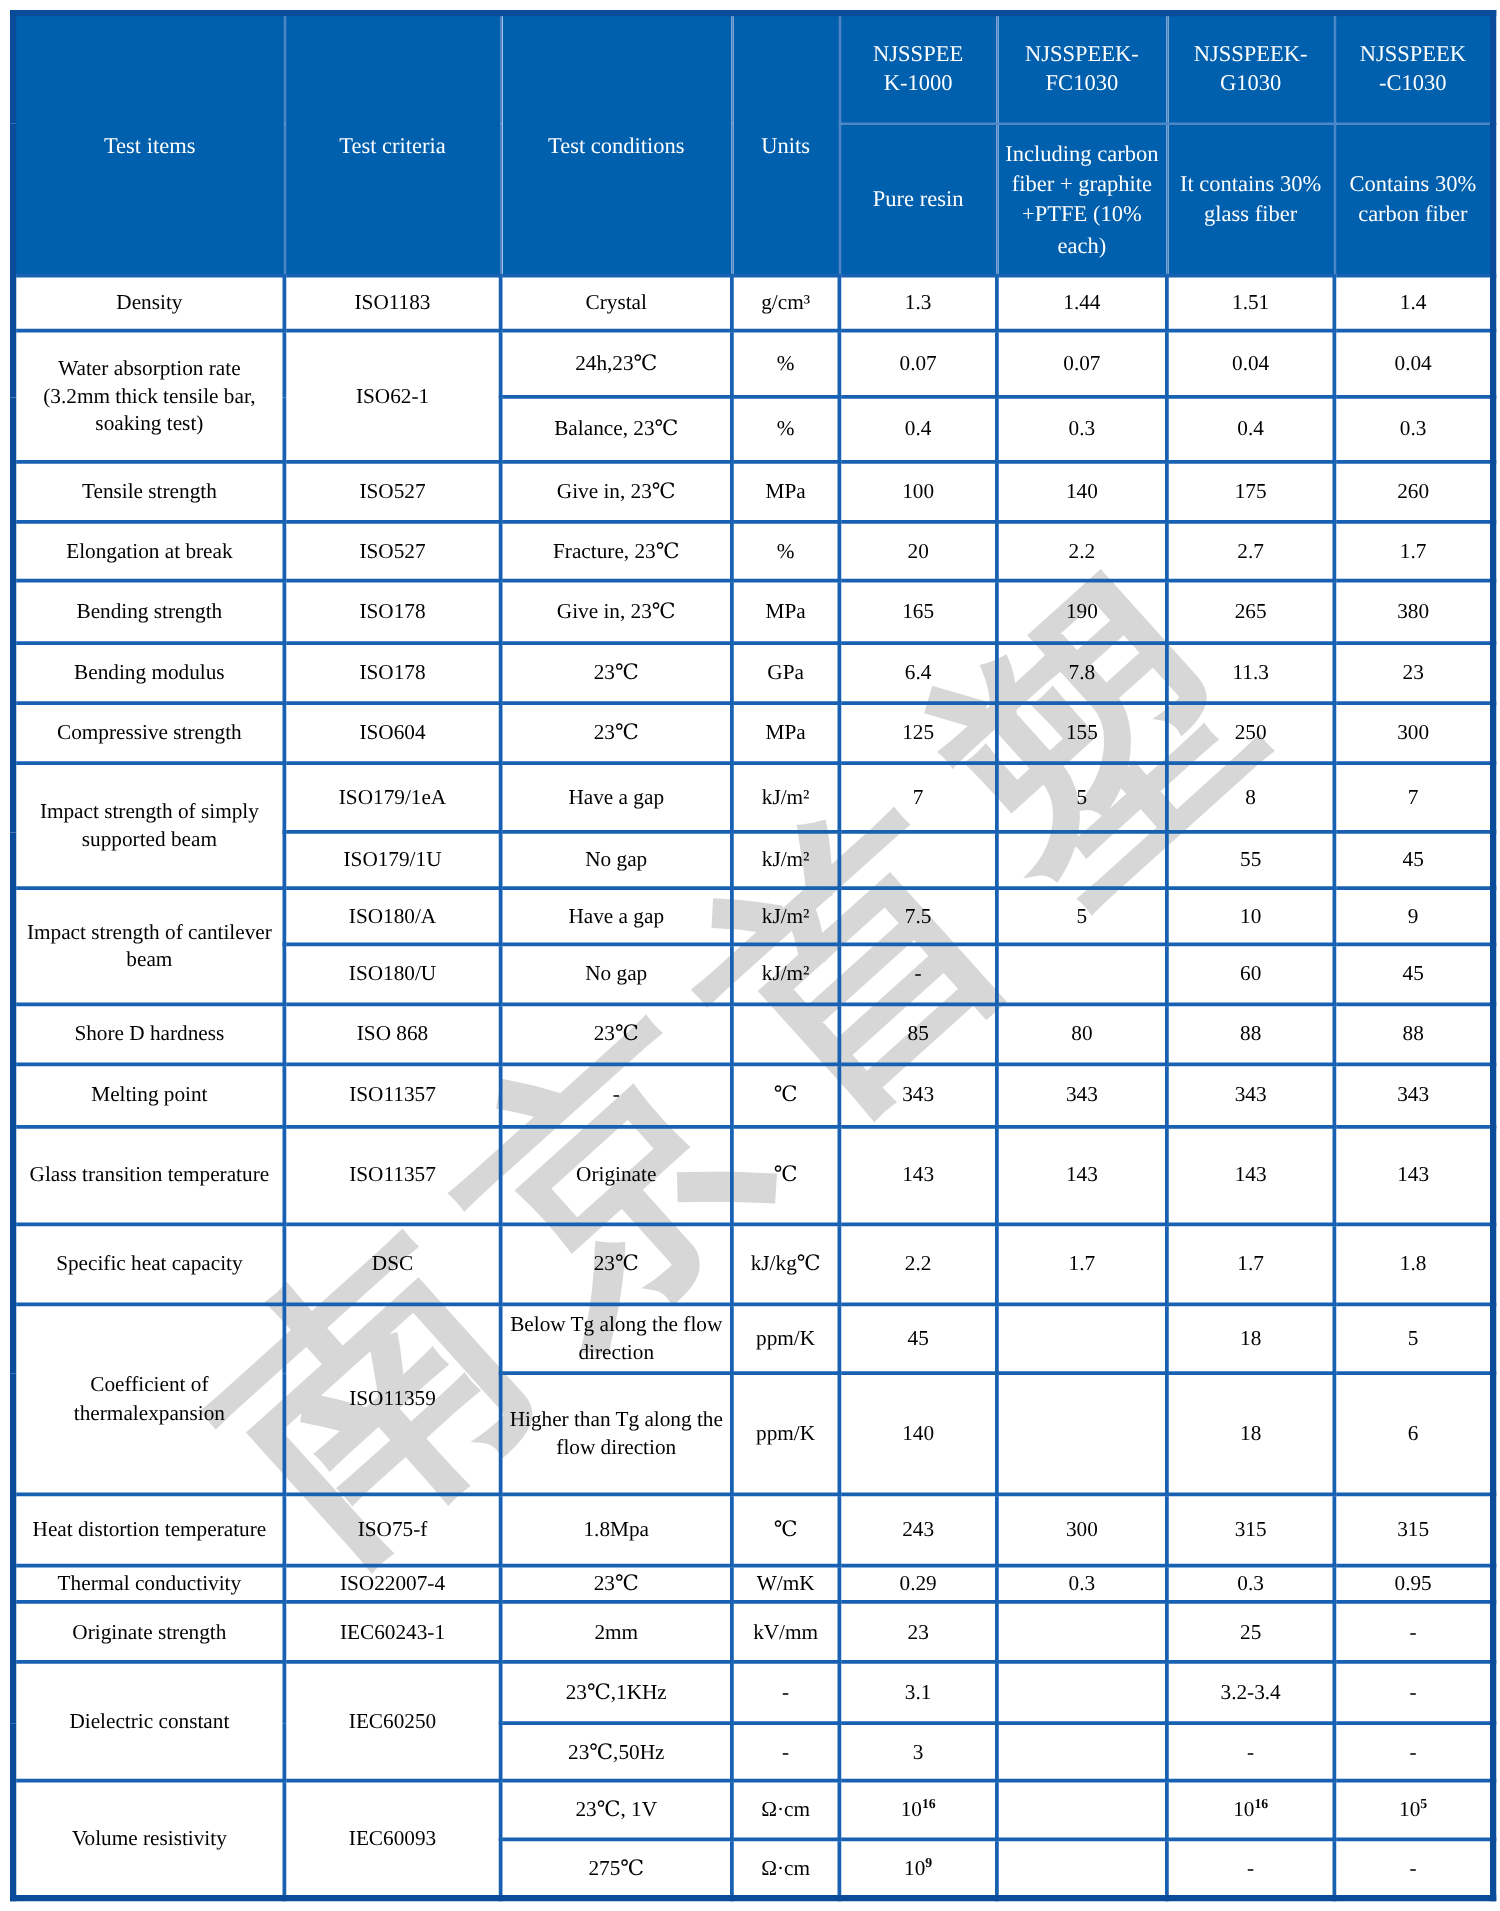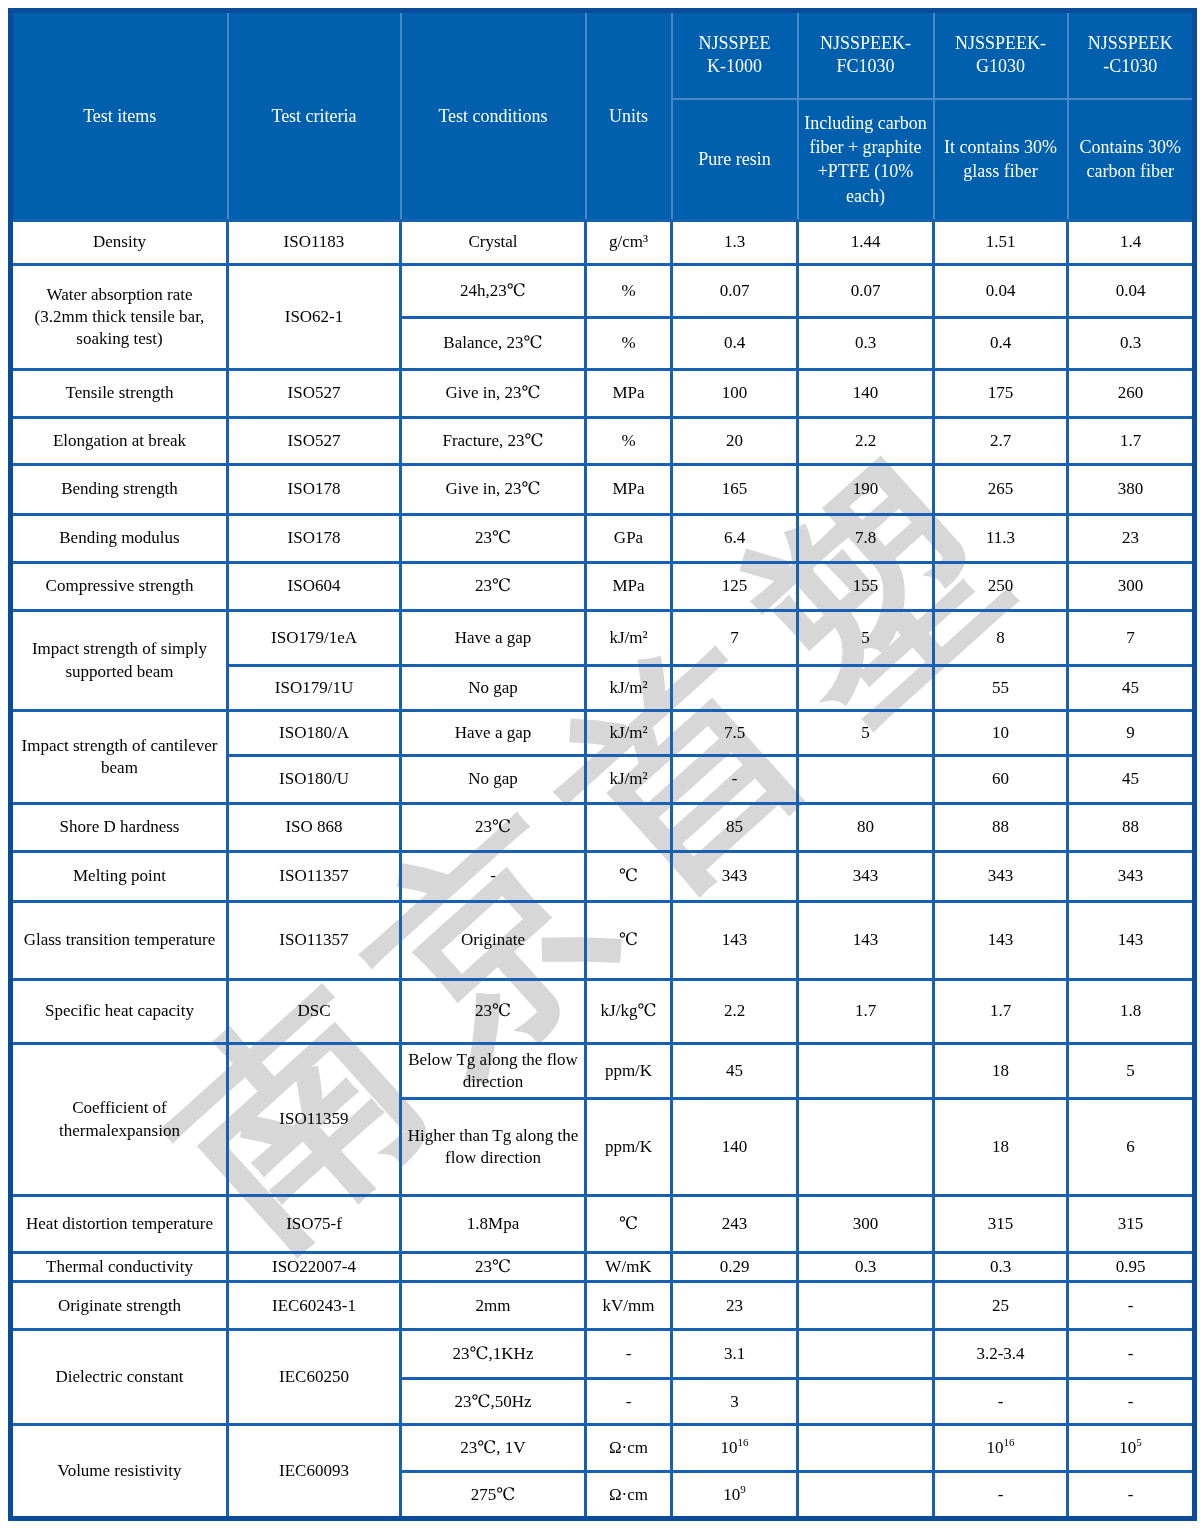--- a/index.html
+++ b/index.html
@@ -29,21 +29,21 @@
     padding:2px 5px;overflow:hidden;
   }
   thead th{
     background:var(--header_bg,#0060ad);
     color:var(--header_text,#ffffff);
     font-weight:normal;font-size:18px;line-height:1.35;
     border:2px solid var(--header_grid,#4d86c6);
   }
   thead .pname div{line-height:1.3;}
   tbody td{font-size:17px;color:var(--text,#000000);line-height:1.3;}
-  tbody sup{font-size:11px;line-height:0;}
+  tbody sup{font-size:11px;line-height:0;font-weight:bold;}
 </style>
 </head>
 <body>
 
 <div class="page">
   <div class="watermark">南京首塑</div>
 
   <table class="props">
     <colgroup>
       <col style="width:217px">

